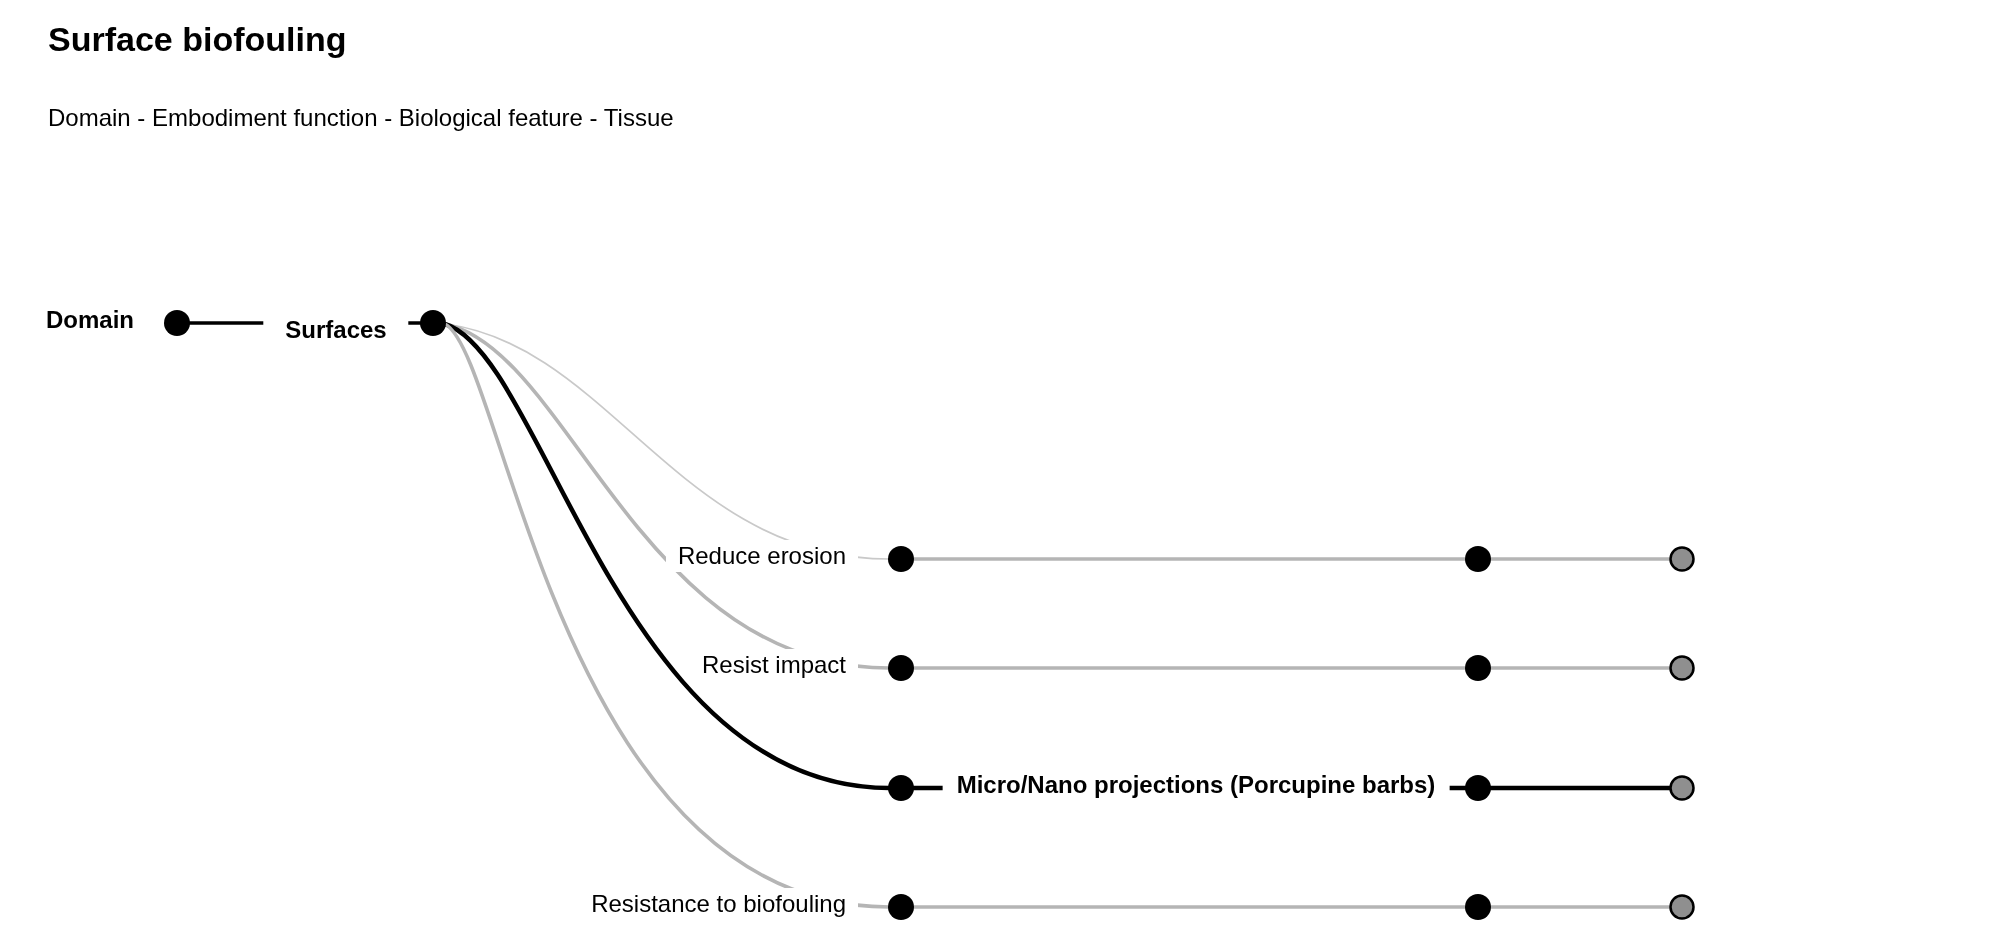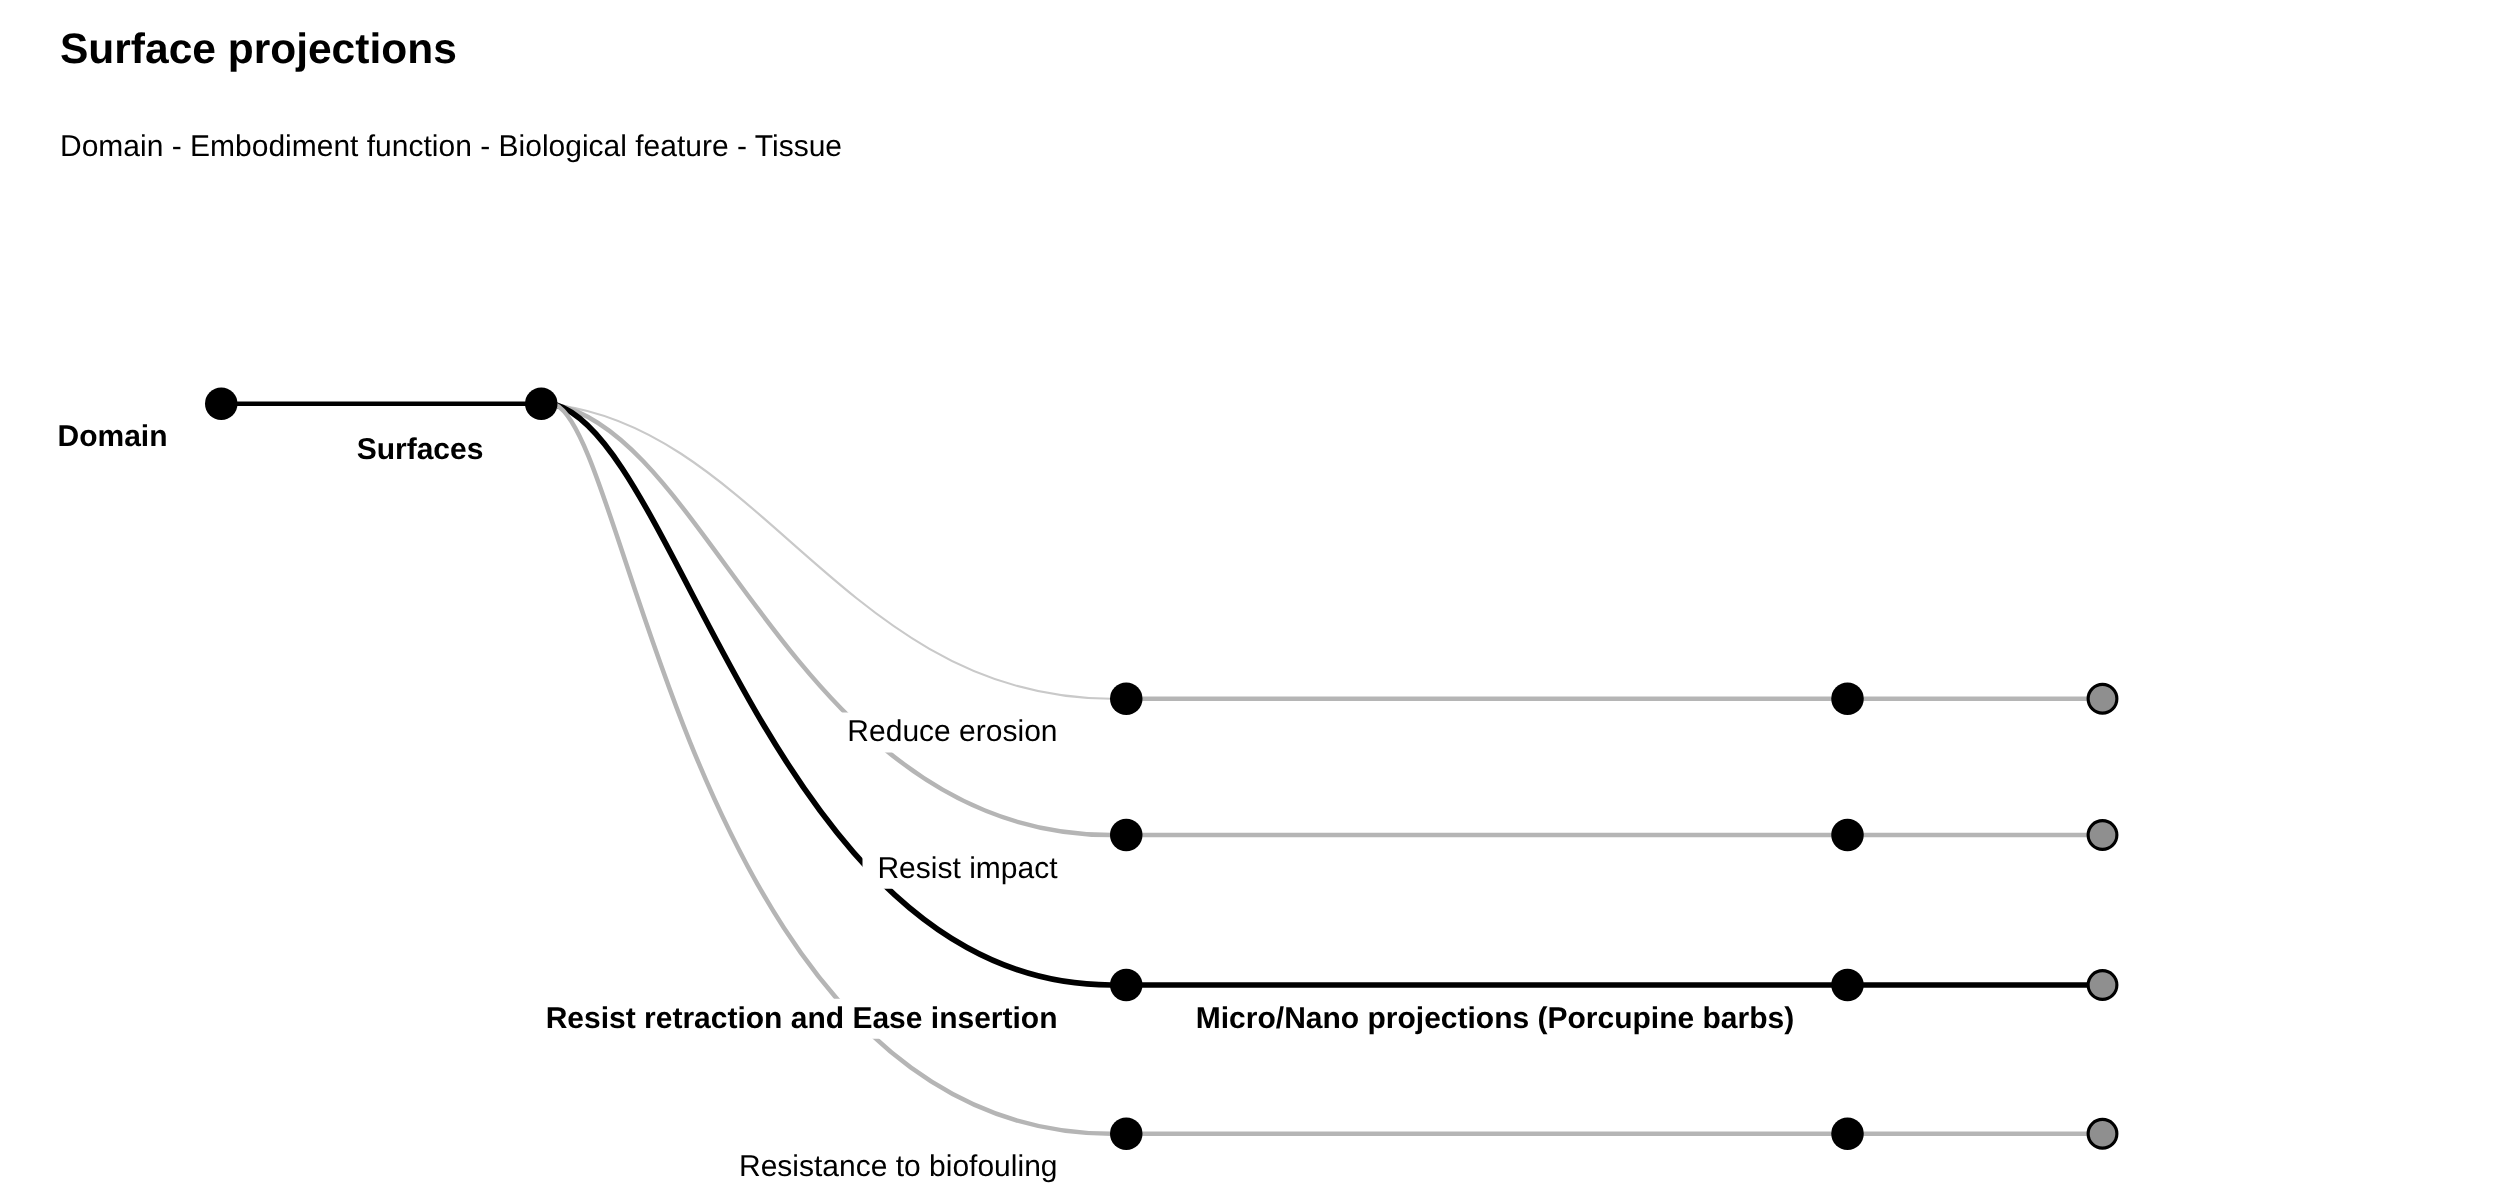--- a/index.html
+++ b/index.html
@@ -27,35 +27,35 @@
   .curve.black { stroke:var(--black-line,#000);    stroke-width:4.5; }
   .hline.gray  { stroke:var(--gray-line,#b5b5b5); stroke-width:3.6; }
   .hline.black { stroke:var(--black-line,#000);   stroke-width:4.5; }
   .edge        { stroke:var(--black-line,#000);   stroke-width:3.6; }
   circle.n    { fill:var(--node-fill,#000); }
   circle.leaf { fill:var(--leaf-fill,#8f8f8f); stroke:var(--leaf-stroke,#000); stroke-width:2.5; }
   .lbl {
     position:absolute; white-space:nowrap;
     font-size:24px; color:var(--text,#000);
     background:var(--background,#fff);
-    padding:2px 12px; line-height:28px;margin-top:30px;
+    padding:2px 12px; line-height:28px;
   }
   .lbl.bold { font-weight:bold; }
   .lbl.r { transform:translateY(-50%); }
   .lbl.c { transform:translate(-50%,-50%); }
   .lbl.l { transform:translateY(-50%); }
   .lbl.widepad { padding:2px 22px; }
   .lbl.midpad { padding:2px 14px; }
 </style>
 </head>
 <body>
 
 <div class="canvas" style="--background: #ffffff; --text: #000000; --gray-line: #b5b5b5; --light-line: #c9c9c9; --black-line: #000000; --node-fill: #000000; --leaf-fill: #8f8f8f; --leaf-stroke: #000000;">
 
-  <div class="page-title">Surface projections</div>
+  <div class="page-title">Surface biofouling</div>
   <div class="legend">Domain - Embodiment function - Biological feature - Tissue</div>
 
   <svg class="dendro" width="2008" height="952" viewBox="0 0 2008 952">
 
     <path class="curve thin" d="M445,324 C610,345 680,559 889,559"></path>
     <path class="curve gray" d="M445,324 C570,350 640,668 889,668"></path>
     <path class="curve black" d="M445,324 C545,355 620,788 889,788"></path>
     <path class="curve gray" d="M445,324 C505,355 560,907 889,907"></path>
 
     <line class="edge" x1="177" y1="323" x2="433" y2="323"></line>
@@ -64,21 +64,20 @@
     <line class="hline gray" x1="901" y1="668" x2="1682" y2="668"></line>
     <line class="hline black" x1="901" y1="788" x2="1682" y2="788"></line>
     <line class="hline gray" x1="901" y1="907" x2="1682" y2="907"></line>
   </svg>
 
   <div class="lbl bold r" style="right:1862px; top:320px;">Domain</div>
   <div class="lbl bold c widepad" style="left:336px; top:330px;">Surfaces</div>
 
   <div class="lbl r" style="right:1150px; top:556px;">Reduce erosion</div>
   <div class="lbl r" style="right:1150px; top:665px;">Resist impact</div>
-  <div class="lbl bold r" style="right:1150px; top:785px;">Resist retraction and Ease insertion</div>
   <div class="lbl bold c midpad" style="left:1196px; top:785px;">Micro/Nano projections (Porcupine barbs)</div>
 
   <div class="lbl r" style="right:1150px; top:904px;">Resistance to biofouling</div>
 
   <svg class="dendro" width="2008" height="952" viewBox="0 0 2008 952" style="pointer-events:none;">
     <circle class="n" cx="177" cy="323" r="13"></circle>
     <circle class="n" cx="433" cy="323" r="13"></circle>
 
     <circle class="n" cx="901" cy="559" r="13"></circle>
     <circle class="n" cx="1478" cy="559" r="13"></circle>

